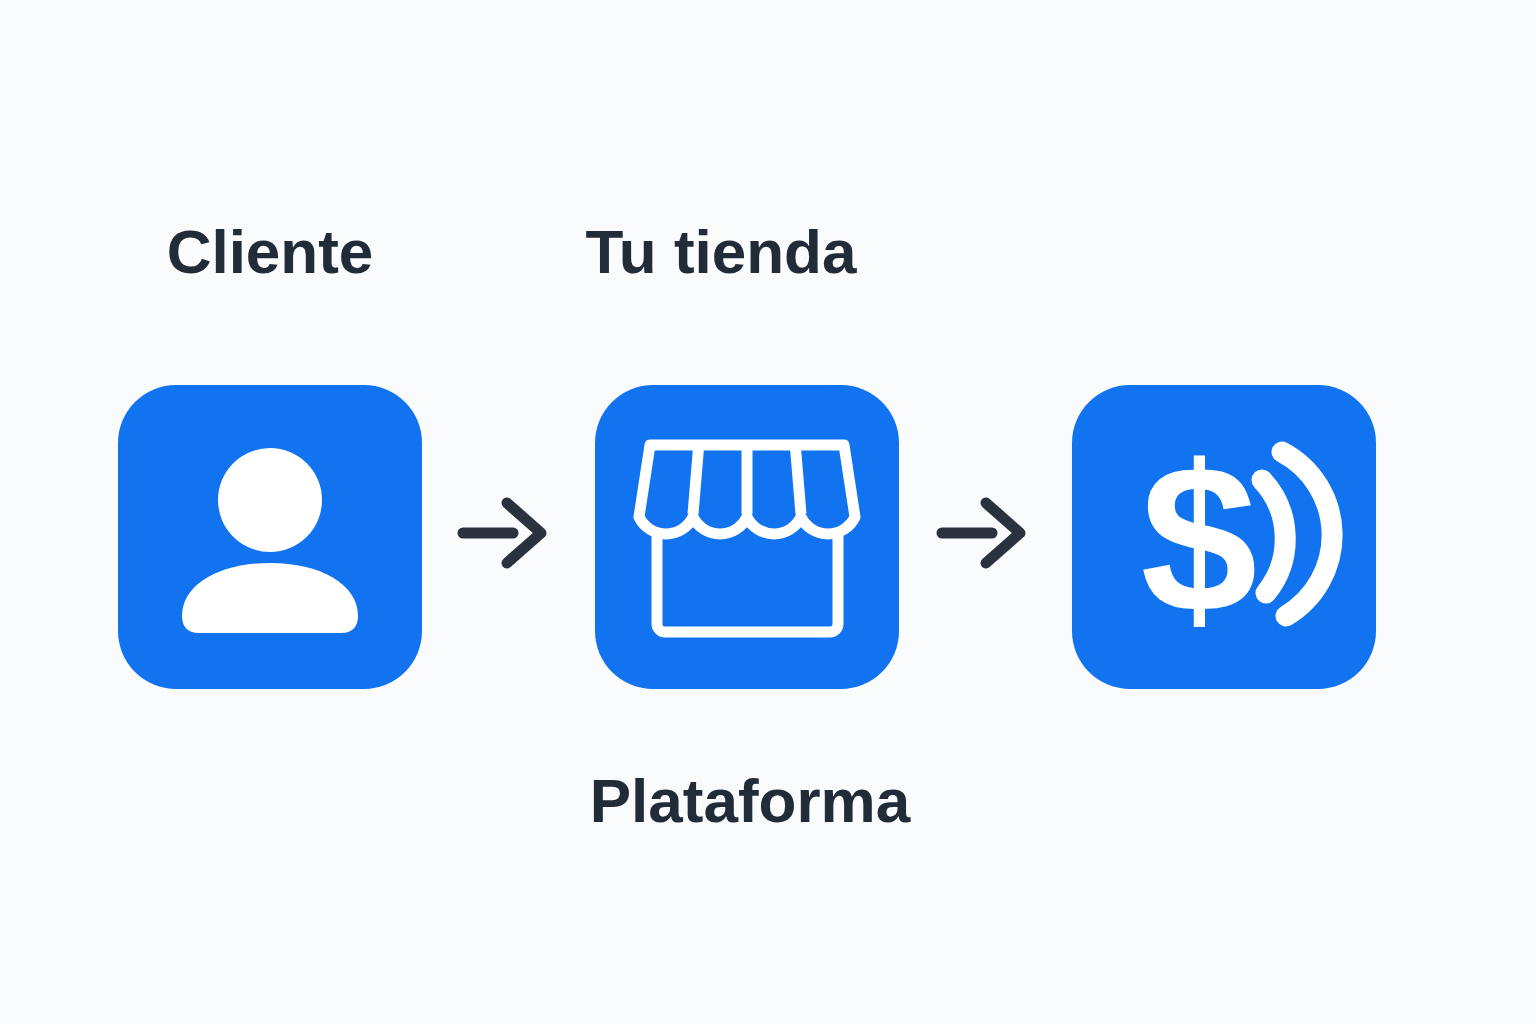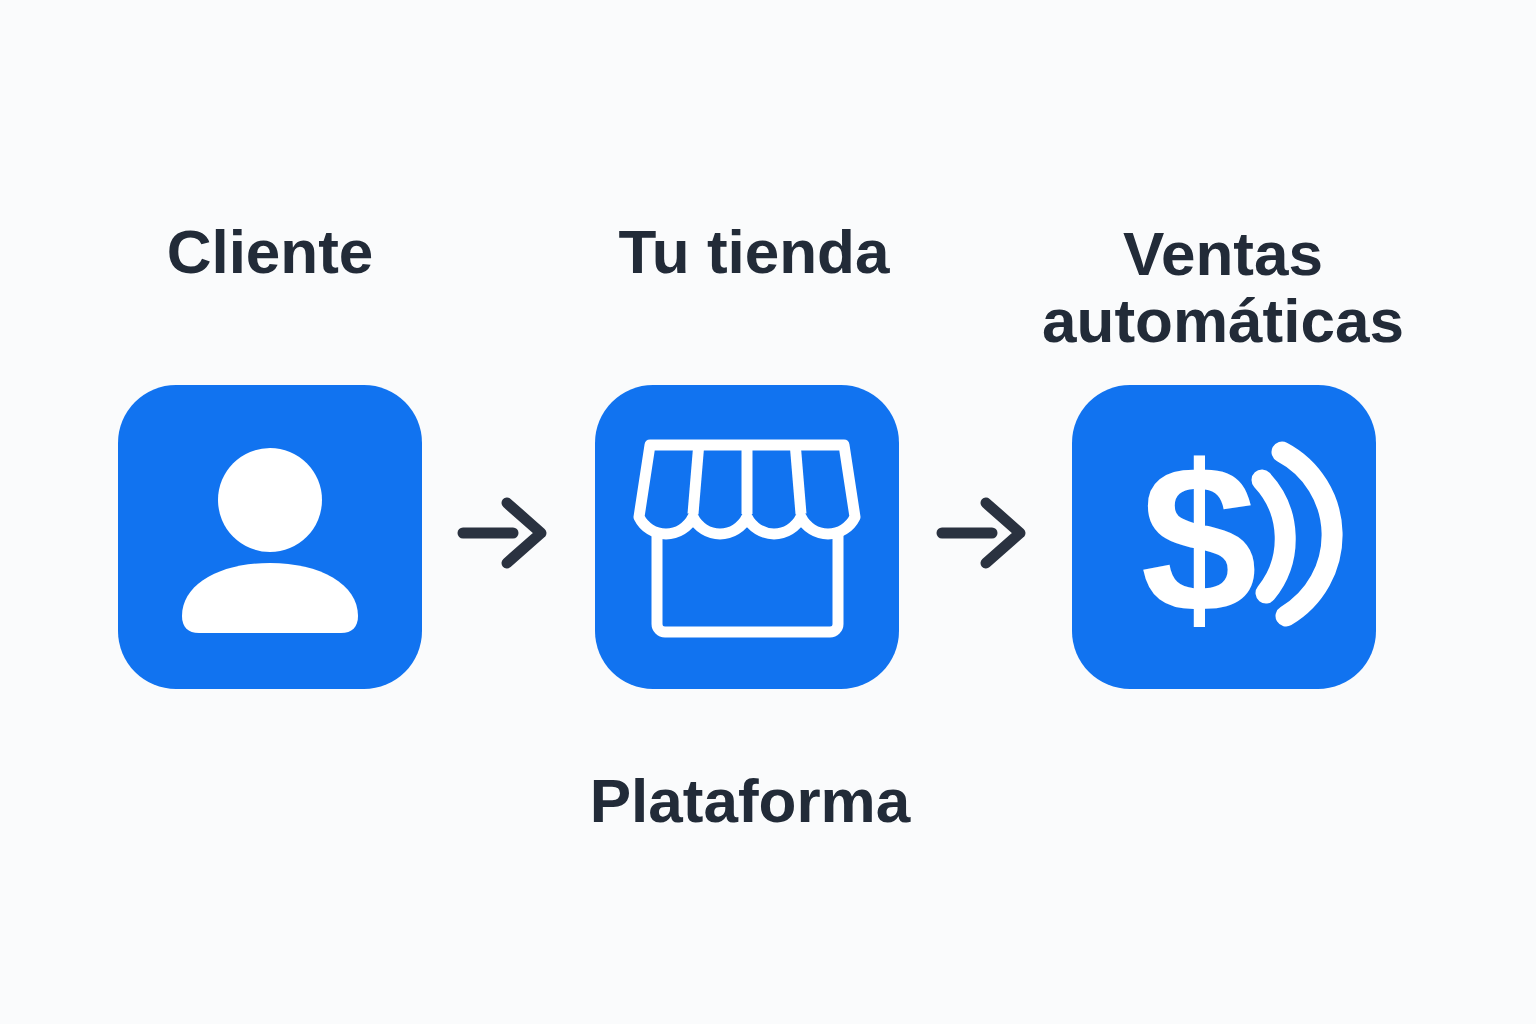--- a/index.html
+++ b/index.html
@@ -20,21 +20,21 @@
   .canvas { position: relative; width: 1536px; height: 1024px; }
 
   .label {
     position: absolute;
     width: 400px;
     text-align: center;
     font: 700 62px/67px "Liberation Sans", sans-serif;
     color: var(--ink);
   }
   .l1 { left: 70px;  top: 218px; }
-  .l2 { left: 554px; top: 218px; }
+  .l2 { left: 521px; top: 218px; }
   .l3 { left: 1023px; top: 220px; }
   .caption { left: 550px; top: 767px; }
 
   .tile {
     position: absolute;
     top: 385px;
     width: 304px; height: 304px;
     background: var(--accent);
     border-radius: 58px;
   }
@@ -63,21 +63,20 @@
     text-anchor: middle;
   }
 </style>
 </head>
 <body>
 
 <div class="canvas">
 
   <div class="label l1">Cliente</div>
   <div class="label l2">Tu tienda</div>
-  <div class="label l3">Ventas automáticas</div>
 
   <div class="tile t1">
     <svg viewBox="0 0 304 304" aria-hidden="true">
       <circle class="icon-fill" cx="152" cy="115" r="52"></circle>
       <path class="icon-fill" d="M81,248 L223,248 C234,248 240,242 240,231
                C240,199 202,178 152,178
                C102,178 64,199 64,231
                C64,242 70,248 81,248 Z"></path>
     </svg>
   </div>

